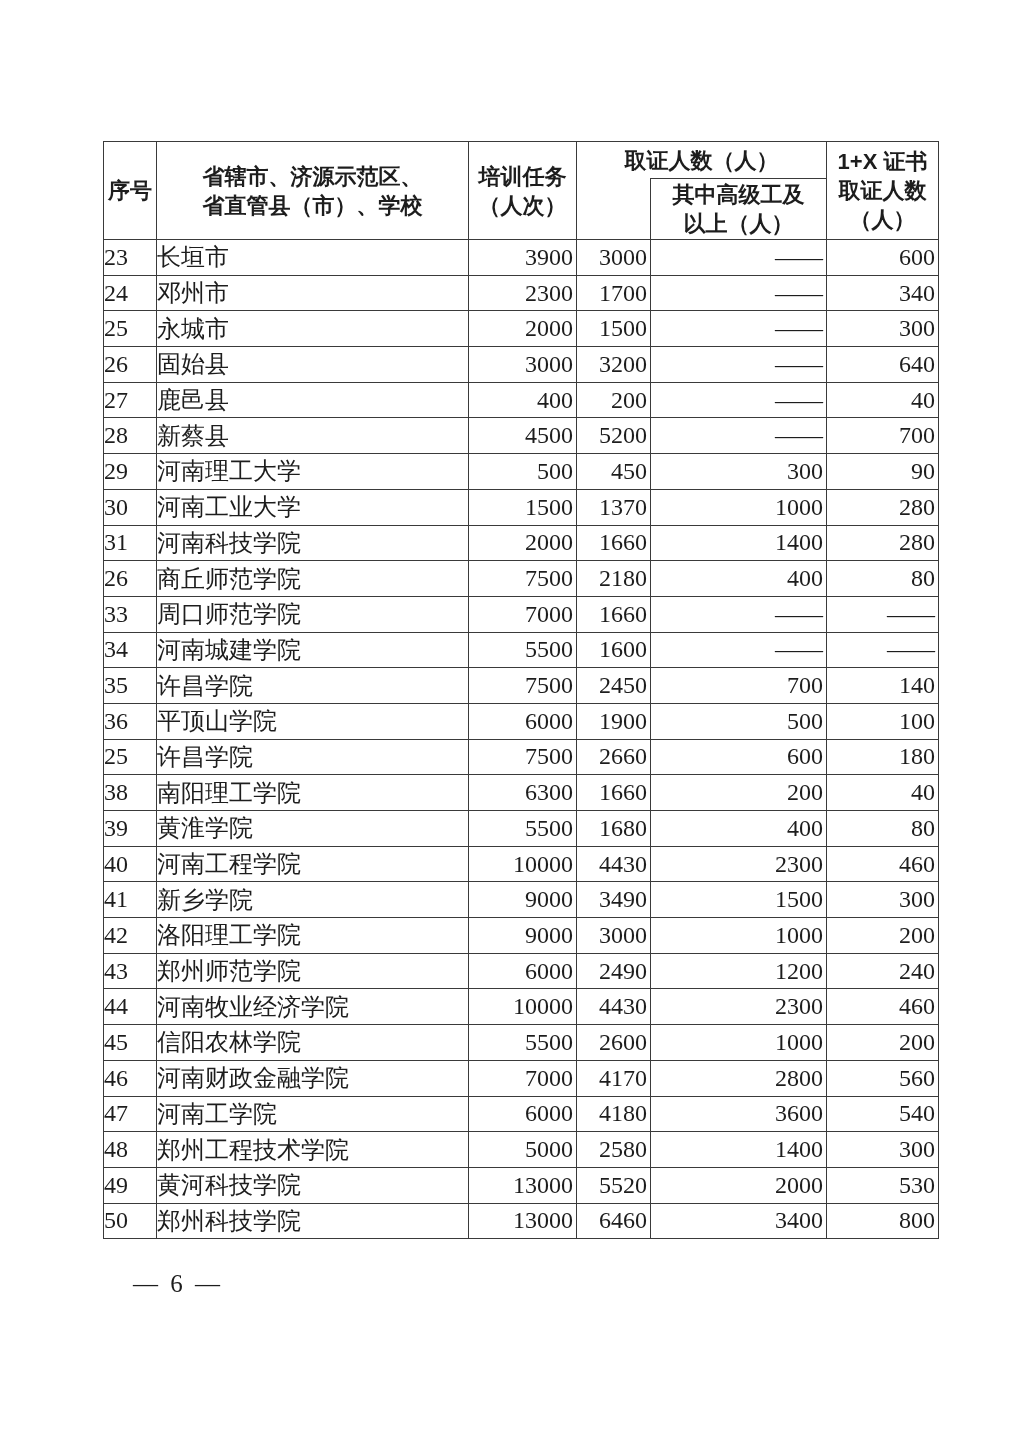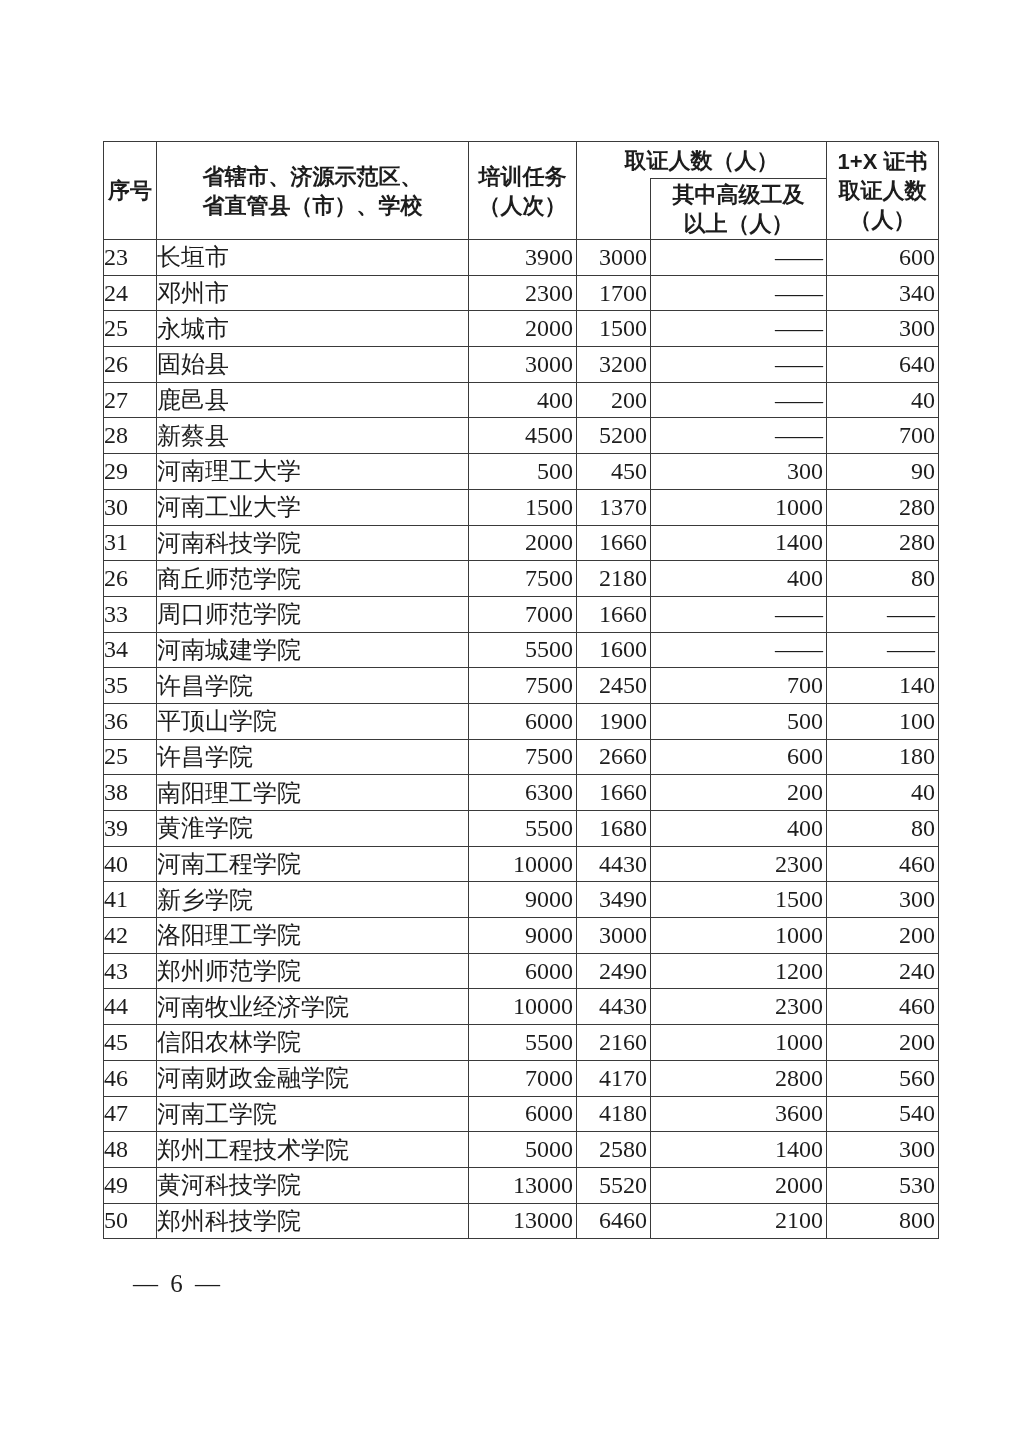--- a/index.html
+++ b/index.html
@@ -275,21 +275,21 @@
       <td class="cell-center">河南牧业经济学院</td>
       <td class="cell-num">10000</td>
       <td class="cell-num">4430</td>
       <td class="cell-num">2300</td>
       <td class="cell-num">460</td>
     </tr>
         <tr>
       <td class="cell-center">45</td>
       <td class="cell-center">信阳农林学院</td>
       <td class="cell-num">5500</td>
-      <td class="cell-num">2160</td>
+      <td class="cell-num">2600</td>
       <td class="cell-num">1000</td>
       <td class="cell-num">200</td>
     </tr>
         <tr>
       <td class="cell-center">46</td>
       <td class="cell-center">河南财政金融学院</td>
       <td class="cell-num">7000</td>
       <td class="cell-num">4170</td>
       <td class="cell-num">2800</td>
       <td class="cell-num">560</td>
@@ -316,20 +316,20 @@
       <td class="cell-num">13000</td>
       <td class="cell-num">5520</td>
       <td class="cell-num">2000</td>
       <td class="cell-num">530</td>
     </tr>
         <tr>
       <td class="cell-center">50</td>
       <td class="cell-center">郑州科技学院</td>
       <td class="cell-num">13000</td>
       <td class="cell-num">6460</td>
-      <td class="cell-num">2100</td>
+      <td class="cell-num">3400</td>
       <td class="cell-num">800</td>
     </tr>
       </tbody>
   </table>
 
   <div class="page-footer">— 6 —</div>
 </div>
 
 </body></html>

